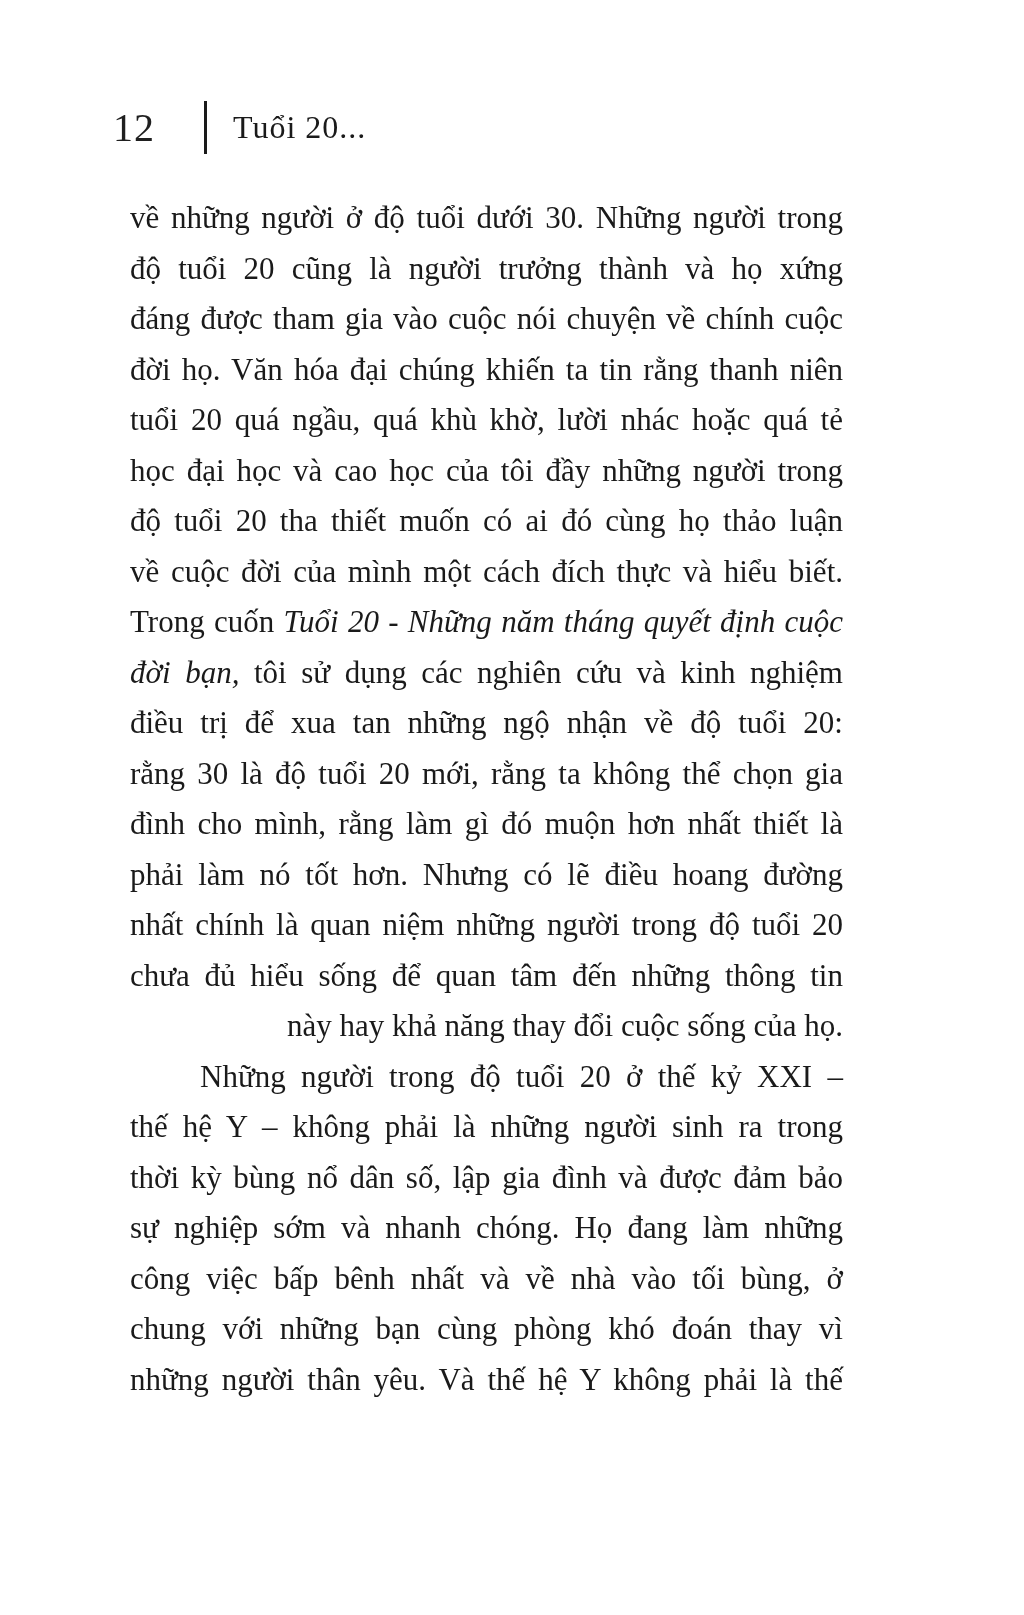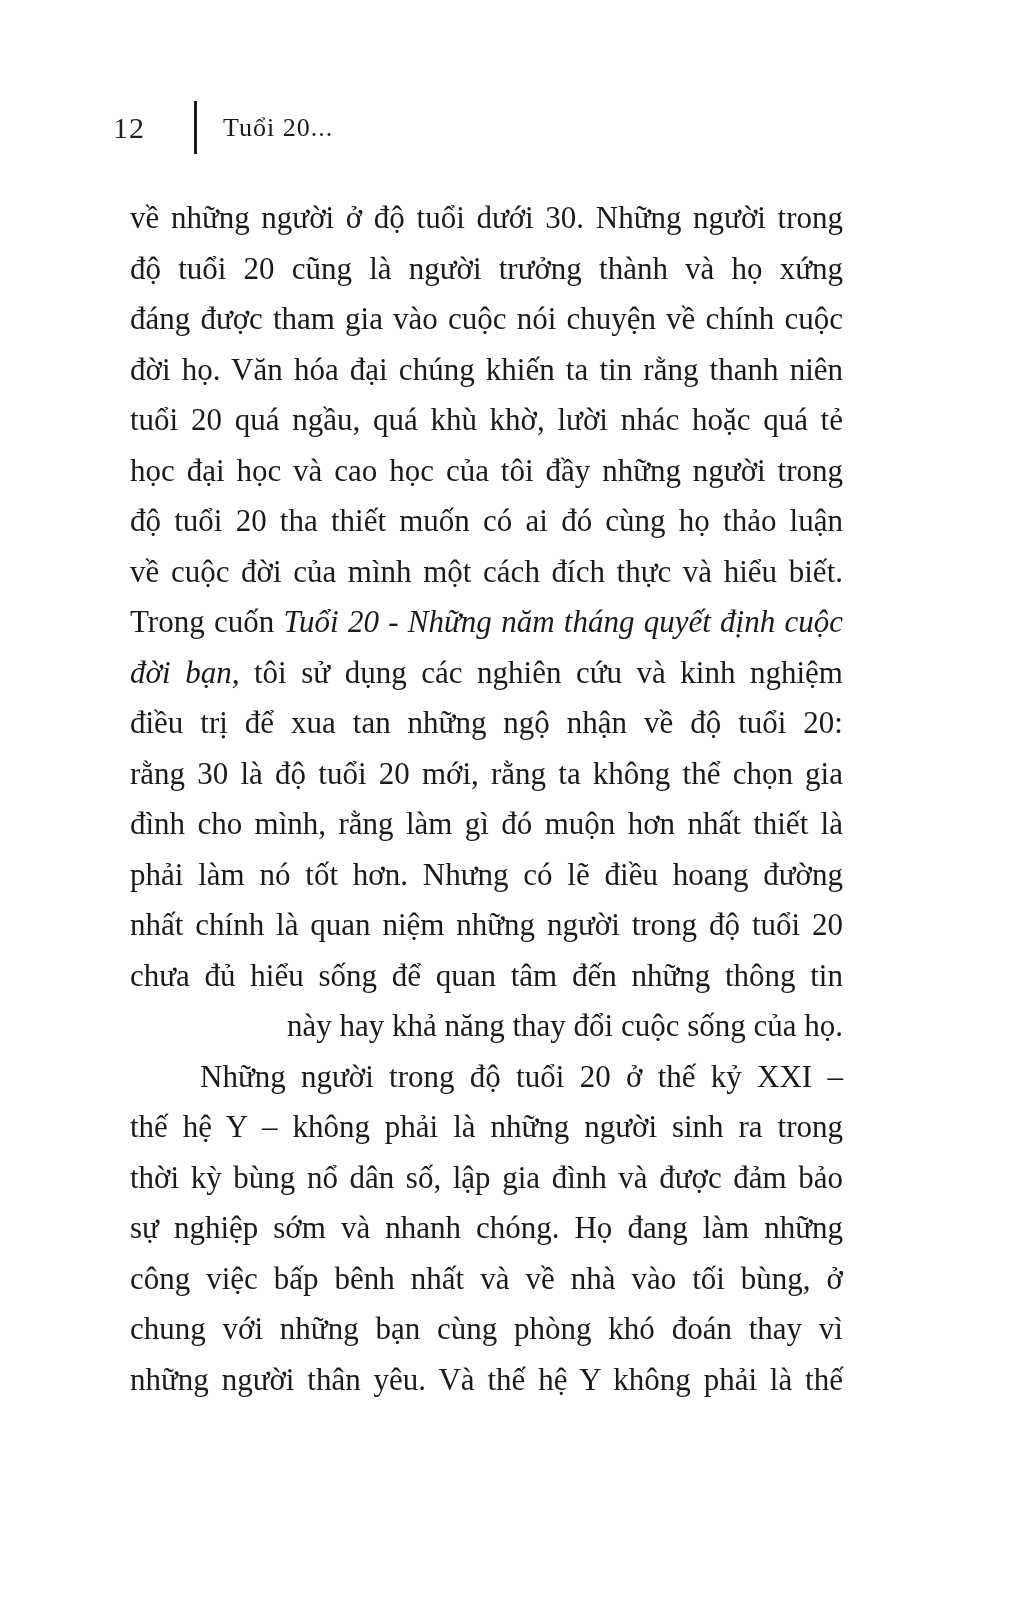--- a/index.html
+++ b/index.html
@@ -15,32 +15,32 @@
   }
   .page-header {
     position: absolute;
     left: 113px;
     top: 101px;
     display: flex;
     align-items: center;
     height: 53px;
   }
   .page-num {
-    font-size: 30px;
+    font-size: 40px;
     letter-spacing: 1px;
     color: #1f1f1f;
   }
   .hdr-bar {
     width: 3px;
     height: 53px;
     background: #1a1a1a;
     margin: 0 26px 0 49px;
   }
   .running-title {
-    font-size: 26px;
+    font-size: 32px;
     letter-spacing: 1px;
     color: #1a1a1a;
   }
   .page-body {
     position: absolute;
     left: 130px;
     top: 193px;
     width: 713px;
   }
   .line {

